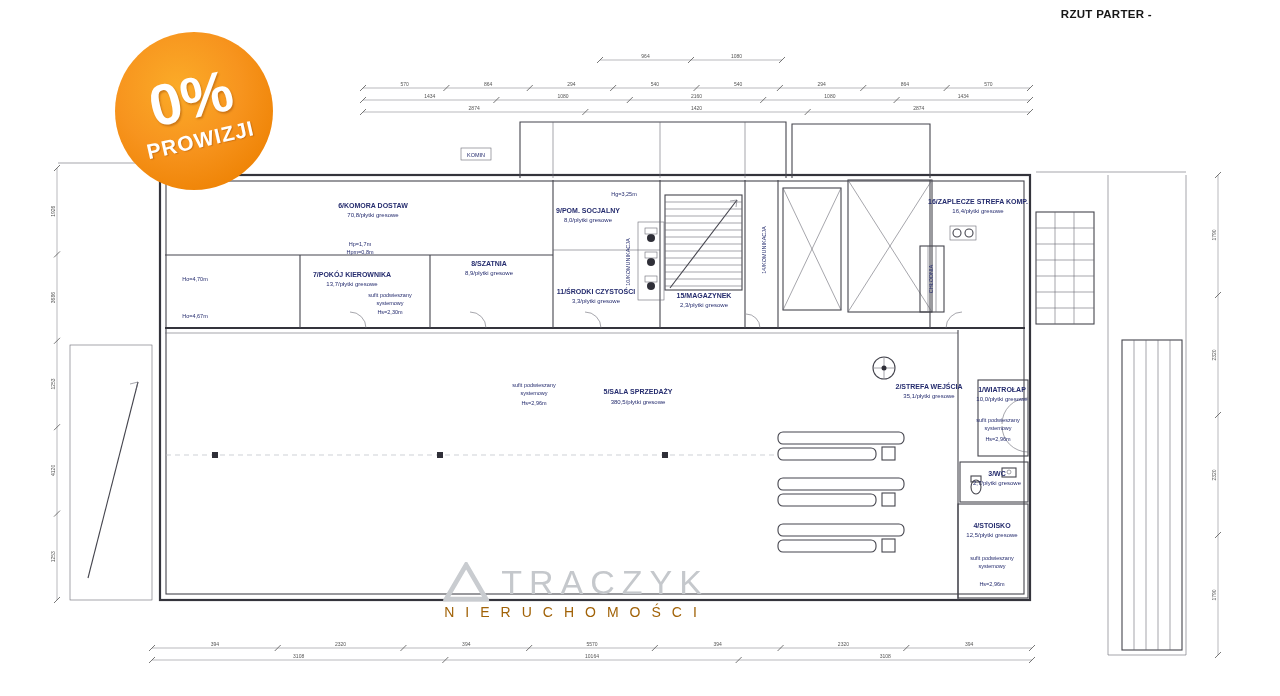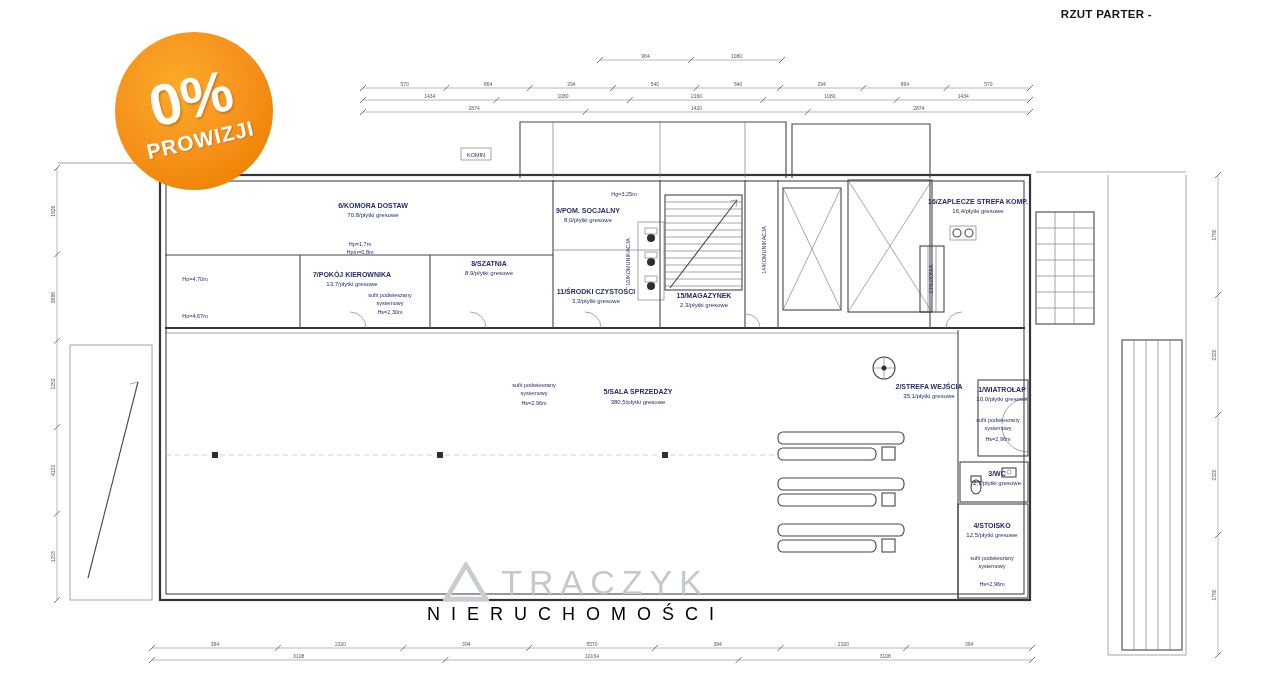--- a/index.html
+++ b/index.html
@@ -26,21 +26,21 @@
     background:radial-gradient(circle at 40% 35%, #fbab28 0%, #f7941e 45%, #ef8406 78%, #e87e00 100%);
     display:flex;align-items:center;justify-content:center;z-index:6;}
   .badge-inner{transform:rotate(-13deg);text-align:center;color:#fff;}
   .badge-percent{font-size:58px;font-weight:bold;line-height:1;text-shadow:1px 2px 2px rgba(120,50,0,.35);}
   .badge-label{font-size:21px;font-weight:bold;letter-spacing:1px;margin-top:2px;text-shadow:1px 1px 1px rgba(120,50,0,.3);}
 
   .watermark{position:absolute;left:50%;top:562px;transform:translateX(-50%);text-align:center;z-index:5;}
   .wm-row{display:flex;align-items:center;justify-content:center;gap:12px;}
   .wm-logo{width:46px;height:40px;}
   .wm-name{font-size:34px;letter-spacing:7px;color:#c5c8cc;font-weight:400;}
-  .wm-sub{font-size:18px;letter-spacing:11px;color:#000000;margin-top:2px;}
+  .wm-sub{font-size:14px;letter-spacing:11px;color:#a16207;margin-top:2px;}
 </style>
 </head>
 <body>
 
 <div class="stage">
 
   <svg class="plan" width="1280" height="696" viewBox="0 0 1280 696">
 
     <g>
         <line x1="600" y1="60" x2="782" y2="60" class="dimline"></line>

